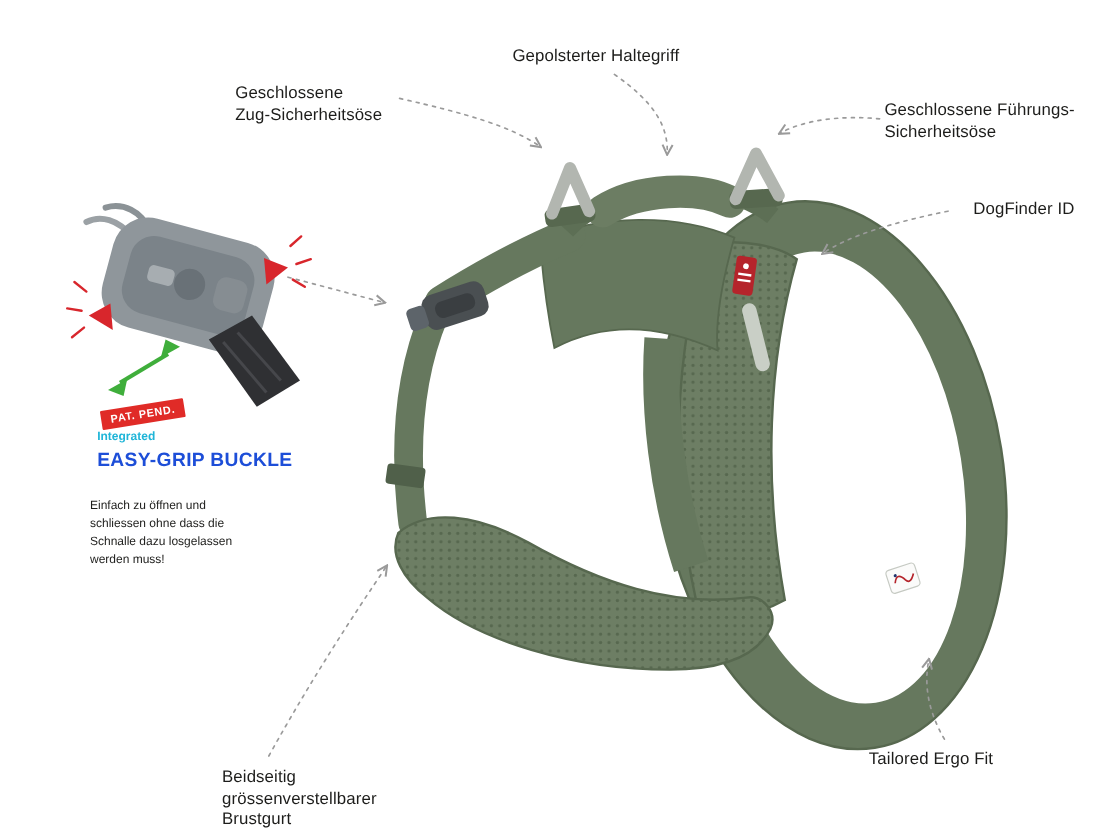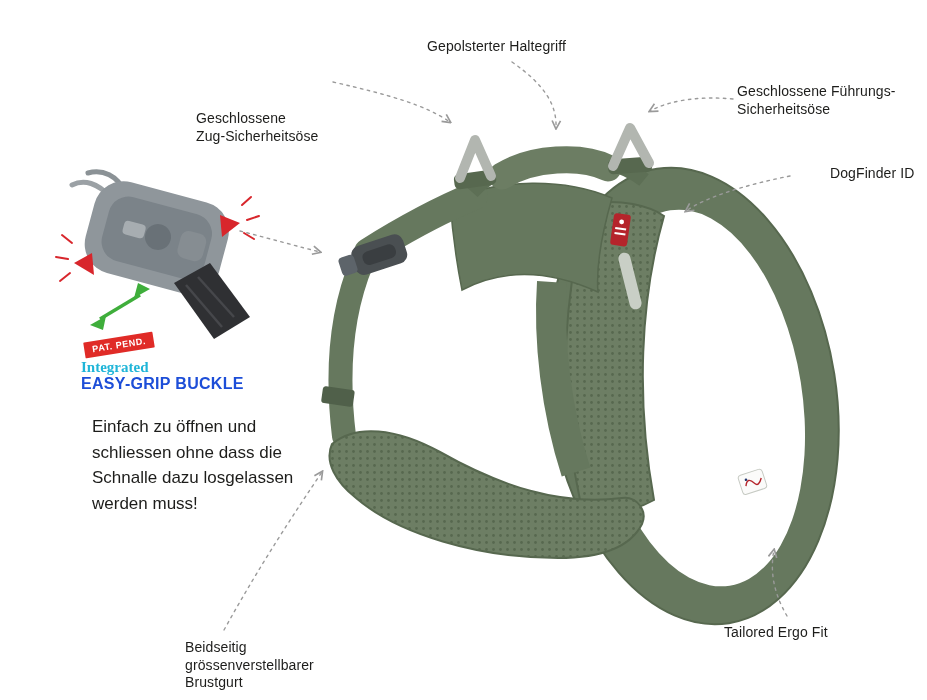--- a/index.html
+++ b/index.html
@@ -6,33 +6,33 @@
   #canvas{
     position:relative;width:925px;height:700px;background:#fff;
     font-family:"Liberation Sans", sans-serif;color:#1d1d1b;overflow:hidden;
   }
   #art{position:absolute;left:0;top:0;width:927px;height:700px;}
   .callout{
     position:absolute;font-size:14px;line-height:1.25;white-space:pre-line;
     color:#1d1d1b;letter-spacing:.1px;
   }
   .co-handle{left:427px;top:38px;}
-  .co-pull{left:196px;top:69px;margin-top:41px;}
+  .co-pull{left:196px;top:69px;}
   .co-guide{left:737px;top:83px;}
-  .co-dogfinder{left:830px;top:165px;}
+  .co-dogfinder{left:811px;top:165px;}
   .co-ergo{left:724px;top:624px;}
   .co-chest{left:165px;top:639px;margin-left:20px;}
   .badge{
     position:absolute;left:84px;top:337px;transform:rotate(-9deg);
     background:#e02b27;color:#fff;font-weight:bold;font-size:9px;
     padding:3px 8px;letter-spacing:.6px;border-radius:1px;
   }
-  .kicker{position:absolute;left:81px;top:359px;font-size:15px;font-weight:bold;color:#1fb5d8;font-family:Liberation Serif, serif;}
+  .kicker{position:absolute;left:81px;top:359px;font-size:10px;font-weight:bold;color:#1fb5d8;}
   .feature-title{position:absolute;left:81px;top:375px;font-size:16px;font-weight:bold;color:#1d4ed8;letter-spacing:.3px;}
-  .feature-desc{position:absolute;left:92px;top:414px;font-size:17px;line-height:1.5;white-space:pre-line;width:220px;}
+  .feature-desc{position:absolute;left:75px;top:414px;font-size:10px;line-height:1.5;white-space:pre-line;width:220px;}
 </style>
 </head>
 <body>
 
 <div id="canvas">
 
   <svg id="art" viewBox="0 0 927 700" aria-hidden="true">
     <defs>
       <pattern id="mesh" width="7" height="7" patternUnits="userSpaceOnUse">
         <rect width="7" height="7" fill="#6d7e64"></rect>

